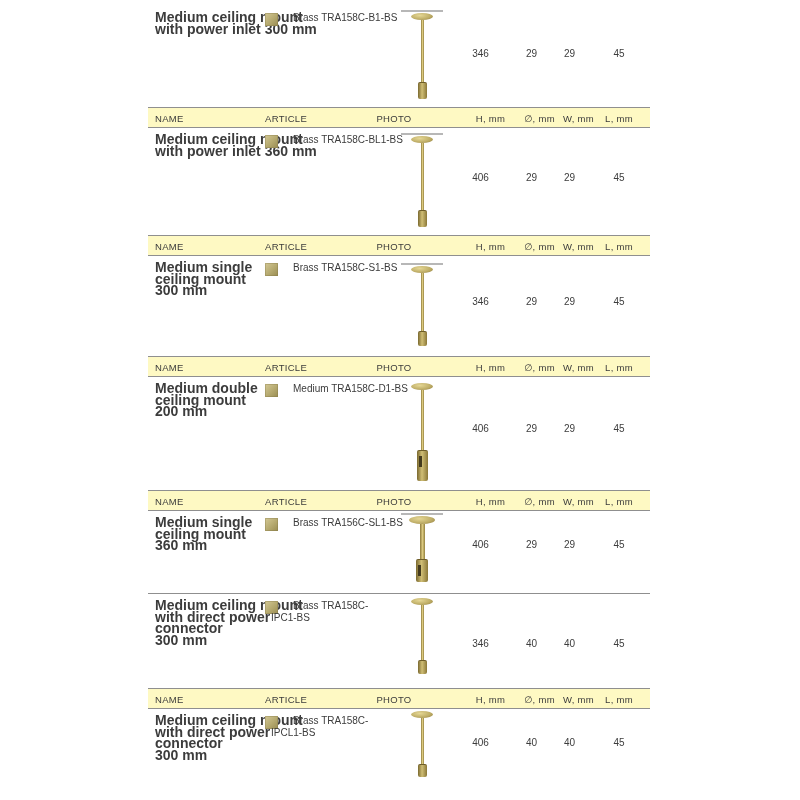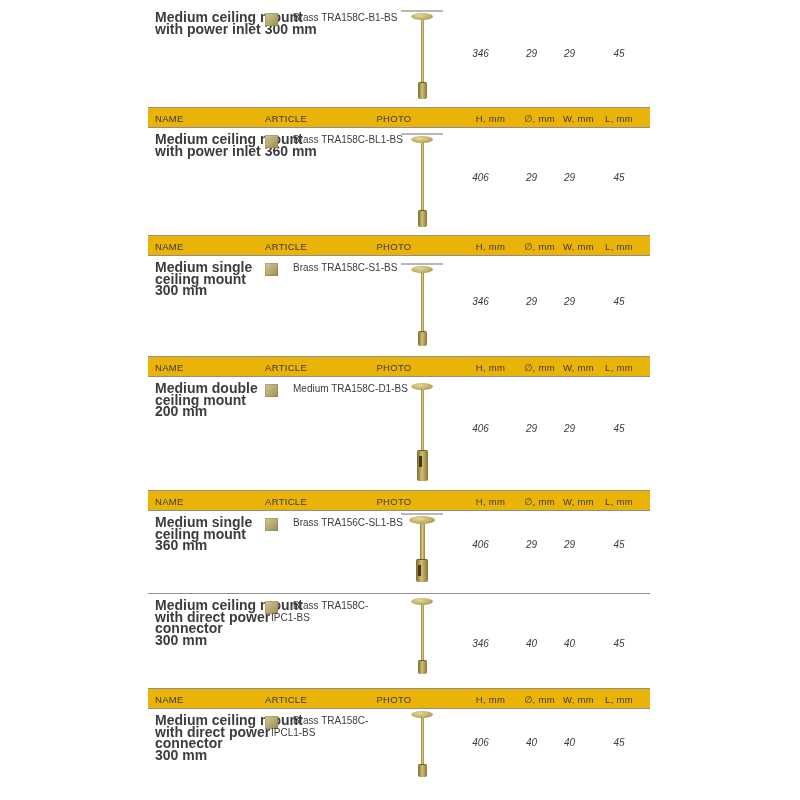--- a/index.html
+++ b/index.html
@@ -10,21 +10,21 @@
   }
   .catalog { position:absolute; left:148px; top:0; width:502px; height:800px; }
 
   .section { position:absolute; left:0; width:502px; }
   .sec1{top:0;height:107px} .sec2{top:128px;height:107px} .sec3{top:256px;height:100px}
   .sec4{top:377px;height:113px} .sec5{top:511px;height:82px} .sec6{top:594px;height:94px}
   .sec7{top:709px;height:91px}
 
   .hdr {
     position:absolute; left:0; width:502px; height:21px; box-sizing:border-box;
-    border-top:1px solid #8f8f8f; border-bottom:1px solid #8f8f8f; background:#eab308;
+    border-top:1px solid #8f8f8f; border-bottom:1px solid #8f8f8f; background:#fef9c3;
   }
   .hdr1{top:107px}.hdr2{top:235px}.hdr3{top:356px}.hdr4{top:490px}.hdr5{top:688px}
   .hdr span { position:absolute; top:5px; font-size:9.5px; letter-spacing:.3px; color:#3b3b3b; white-space:pre; }
   .h-name{left:7px} .h-article{left:117px}
   .h-photo{left:216px;width:60px;text-align:center}
   .h-h{left:315px;width:55px;text-align:center}
   .h-d{left:376px;width:45px;text-align:left}
   .h-w{left:401px;width:45px;text-align:right}
   .h-l{left:448px;width:46px;text-align:center}
 
@@ -38,21 +38,21 @@
     position:absolute; left:123px; width:165px; font-size:10px; line-height:12px;
     white-space:pre; text-indent:22px; color:#3c3c3c;
   }
   .swatch {
     position:absolute; left:117px; width:13px; height:13px;
     background:linear-gradient(135deg,#d4c996 0%,#b5a96f 55%,#998c52 100%);
     box-shadow:inset 0 0 0 1px rgba(130,118,70,.35);
   }
   .t12{top:12px}.t6{top:6px}.st13{top:13px}.st7{top:7px}
 
-  .val { position:absolute; font-size:10px; text-align:center; color:#3c3c3c;font-style:italic; }
+  .val { position:absolute; font-size:10px; text-align:center; color:#3c3c3c; }
   .vh{left:305px;width:55px} .vd{left:361px;width:45px} .vw{left:399px;width:45px} .vl{left:448px;width:46px}
   .sec1 .val{top:48px} .sec2 .val{top:44px} .sec3 .val{top:40px} .sec4 .val{top:46px}
   .sec5 .val{top:28px} .sec6 .val{top:44px} .sec7 .val{top:28px}
 
   
   .mount { position:absolute; left:252px; width:44px; display:flex; flex-direction:column; align-items:center; }
   .sec1 .mount{top:10px} .sec2 .mount{top:5px} .sec3 .mount{top:7px} .sec4 .mount{top:6px}
   .sec5 .mount{top:2px} .sec6 .mount{top:4px} .sec7 .mount{top:2px}
   .ceiling { width:42px; height:2px; background:#b7b7b7; margin-bottom:1px; }
   .canopy {

